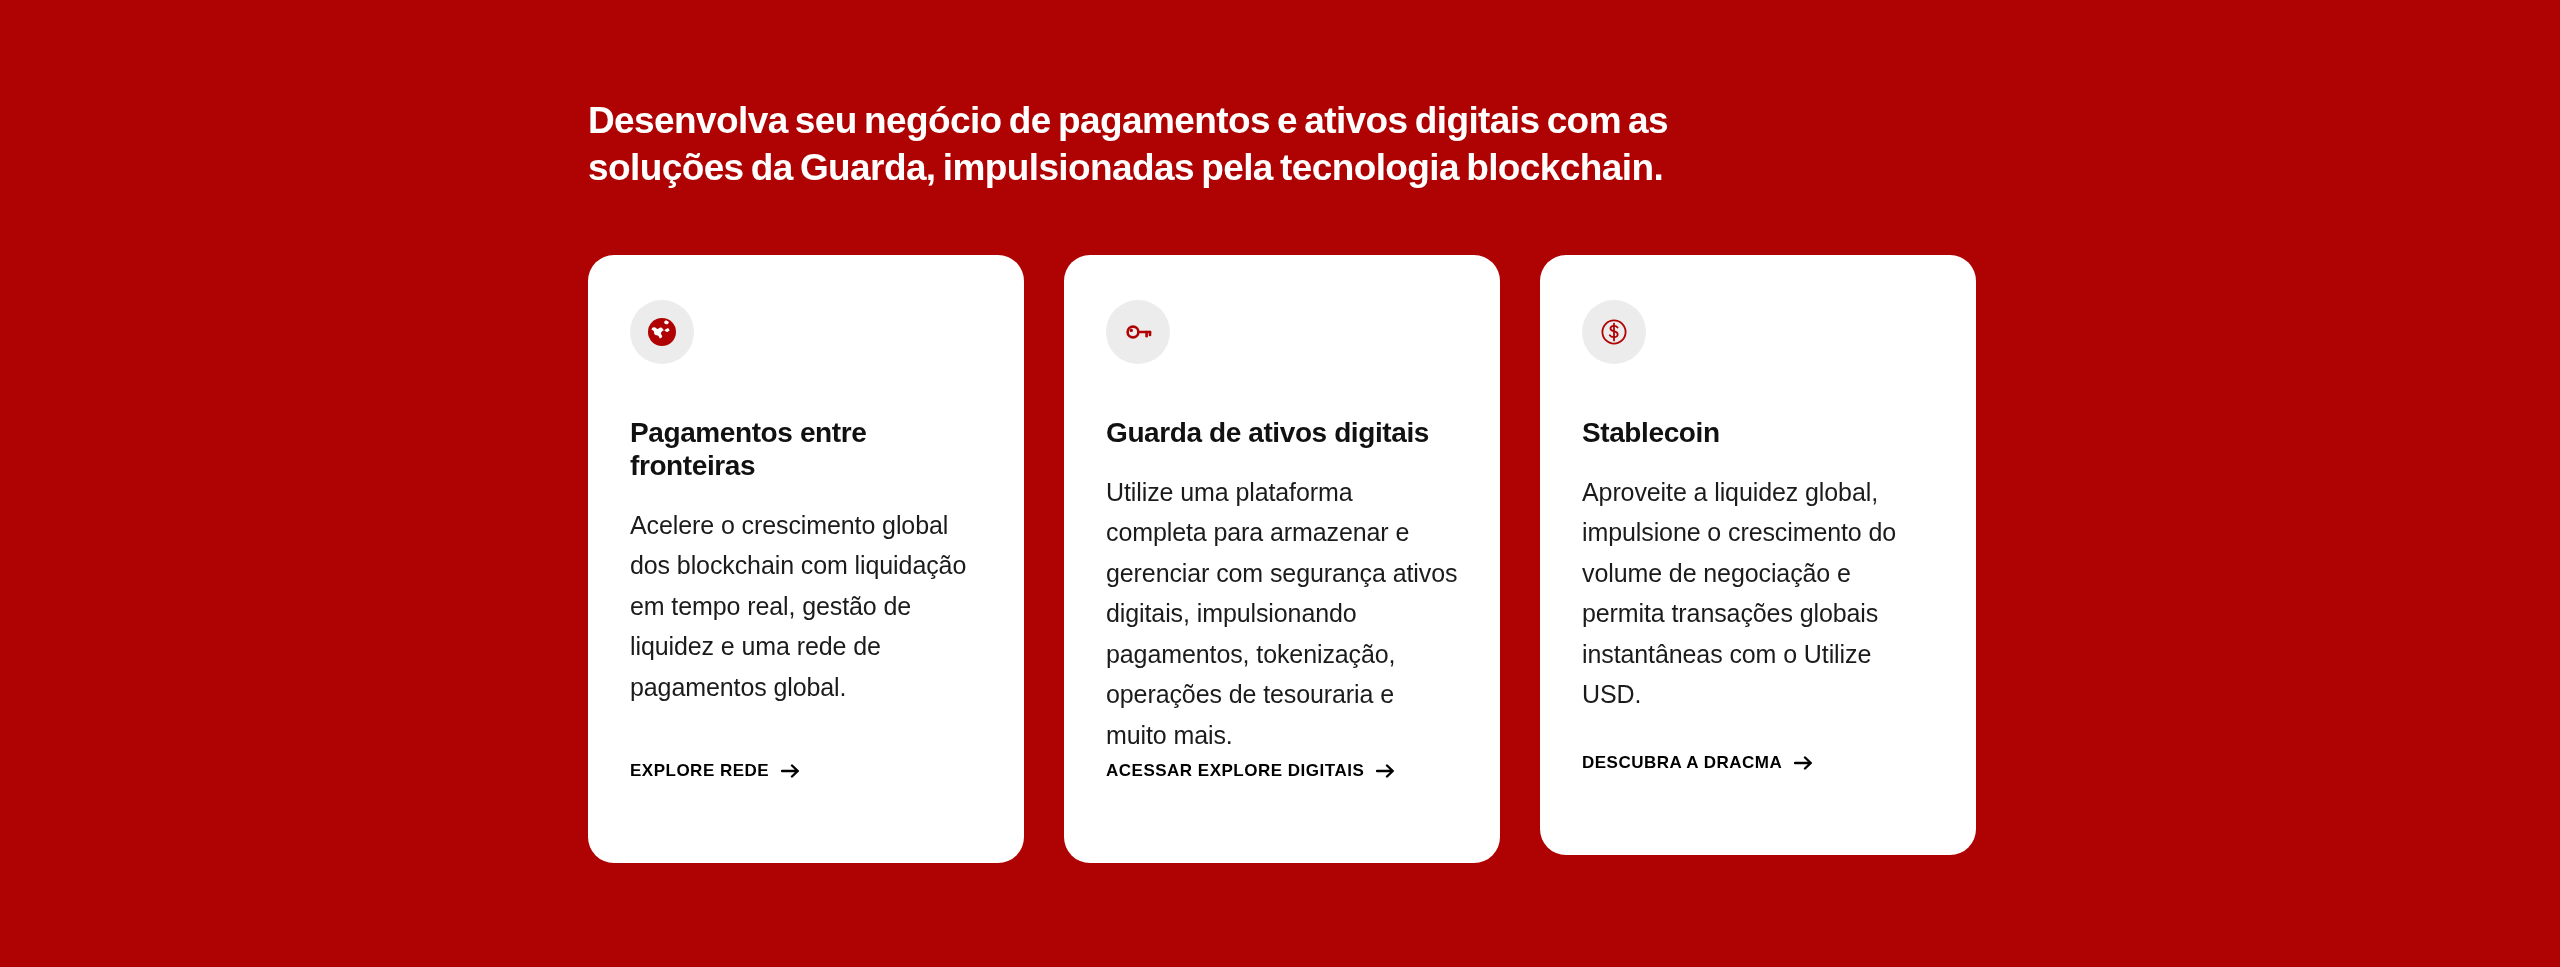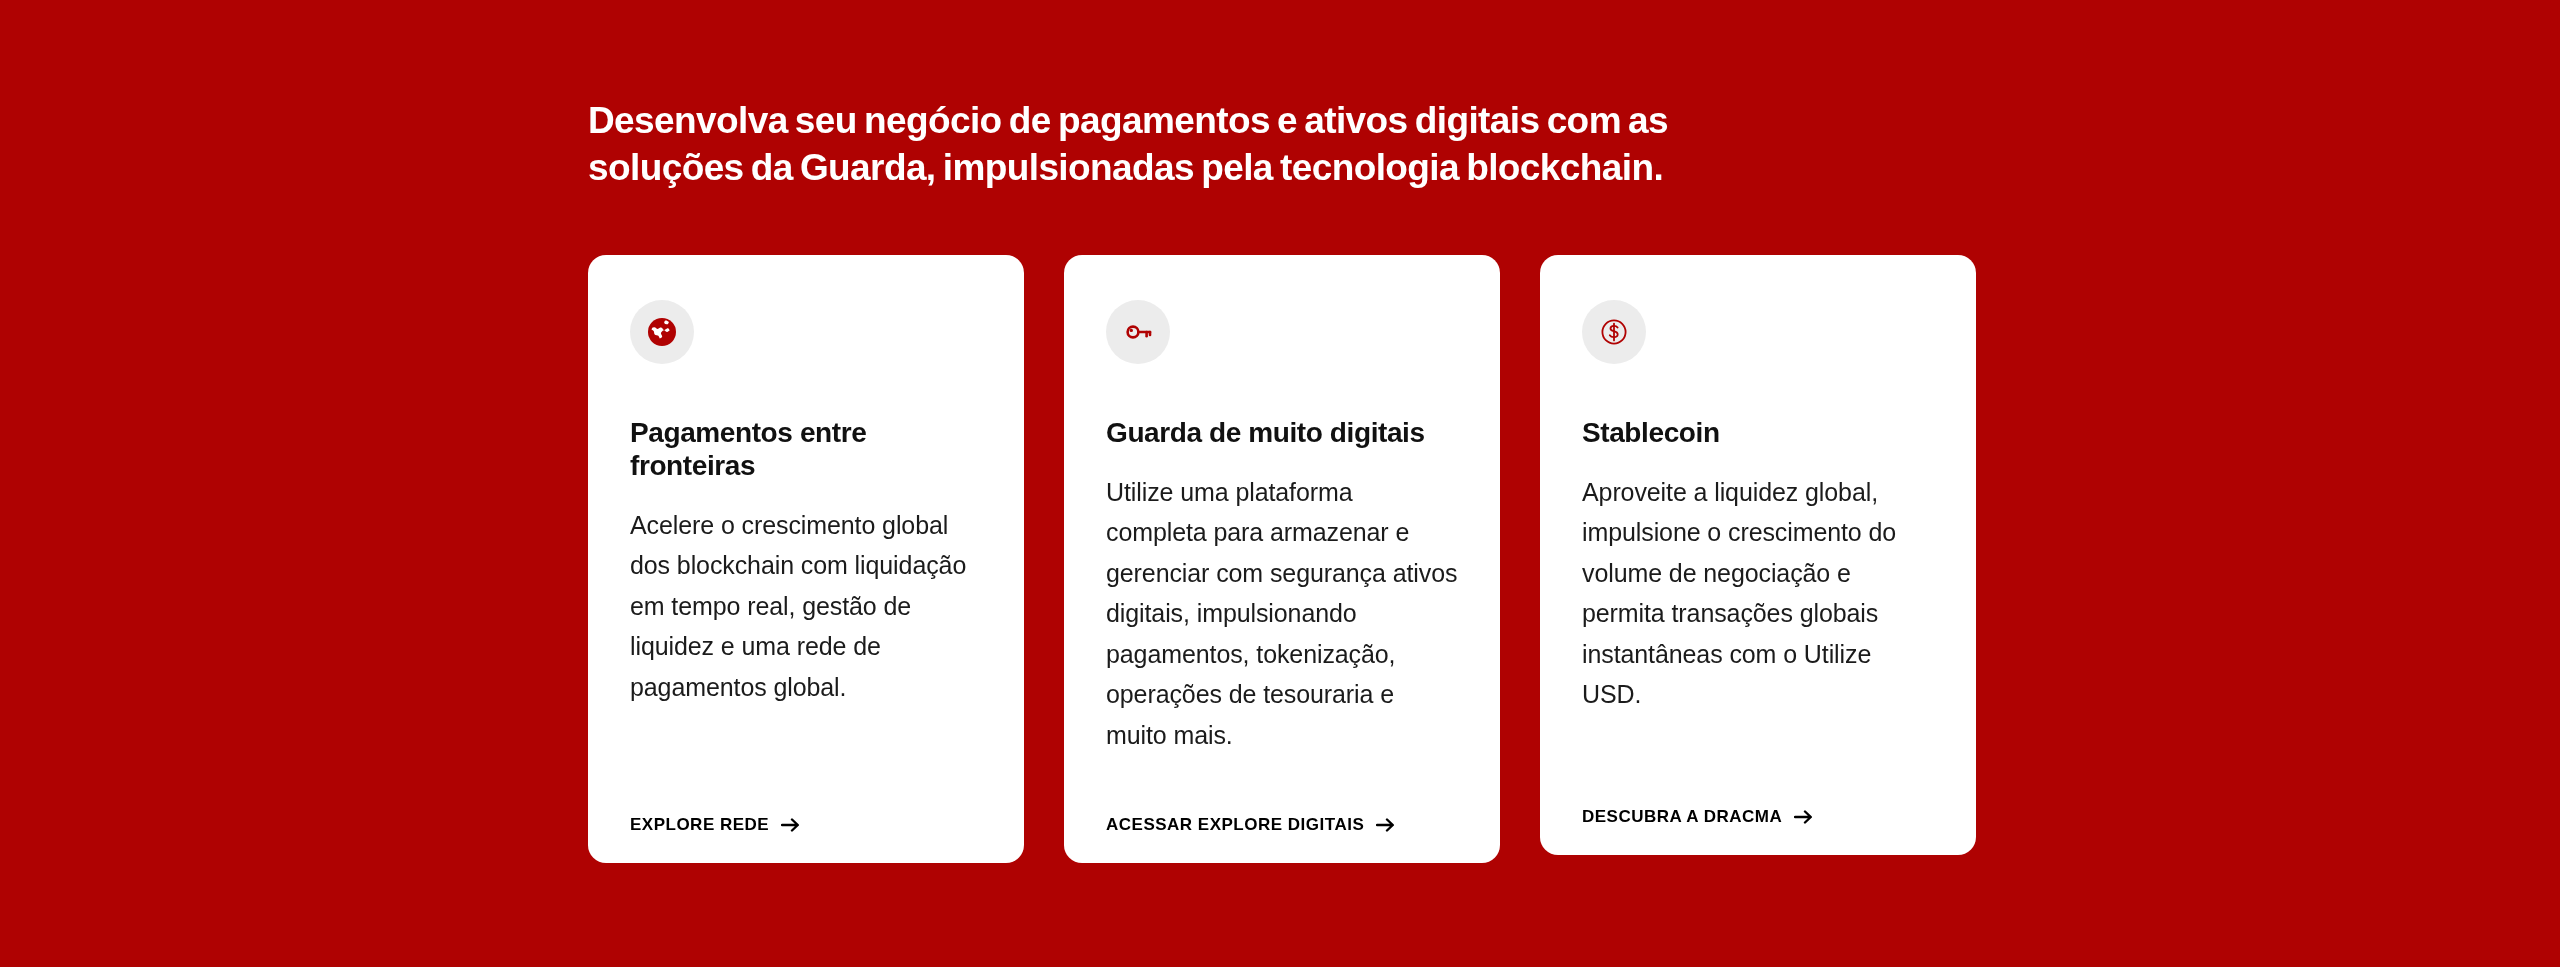--- a/index.html
+++ b/index.html
@@ -44,21 +44,21 @@
     left: 588px;
     top: 255px;
     display: flex;
     align-items: flex-start;
     gap: 40px;
   }
 
   .card {
     width: 436px;
     background: #FFFFFF;
-    border-radius: 18px;
+    border-radius: 26px;
     padding: 45px 42px 0 42px;
     display: flex;
     flex-direction: column;
   }
 
   .card--tall  { height: 608px; }
   .card--short { height: 600px; }
 
   
   .icon-badge {
@@ -87,21 +87,21 @@
     margin-top: 22px;
     color: #1B1B1B;
     font-size: 25px;
     font-weight: 400;
     line-height: 1.62;
     letter-spacing: -0.1px;
   }
 
   .card-cta {
     margin-top: auto;
-    margin-bottom: 28px;
+    margin-bottom: 82px;
     display: inline-flex;
     align-items: center;
     gap: 12px;
     color: #000000;
     font-size: 17px;
     font-weight: 700;
     letter-spacing: 0.5px;
     text-decoration: none;
     cursor: pointer;
     white-space: nowrap;
@@ -148,21 +148,21 @@
         <svg width="34" height="34" viewBox="0 0 34 34" aria-hidden="true">
           <g fill="none" stroke="#B00202" stroke-width="2.6" stroke-linecap="round" stroke-linejoin="round">
             <circle cx="12" cy="17" r="5.4"></circle>
             <path d="M17.4 17H29"></path>
             <path d="M25.6 17v4.2"></path>
             <path d="M29 17v3"></path>
           </g>
           <circle cx="10.3" cy="15.4" r="1.7" fill="#B00202"></circle>
         </svg>
       </div>
-      <h2 class="card-title">Guarda de muito digitais</h2>
+      <h2 class="card-title">Guarda de ativos digitais</h2>
       <p class="card-body">Utilize uma plataforma completa para armazenar e gerenciar com segurança ativos digitais, impulsionando pagamentos, tokenização, operações de tesouraria e muito mais.</p>
       <a class="card-cta" href="#">
         <span>ACESSAR EXPLORE DIGITAIS</span>
         <span class="arrow">
           <svg width="19" height="16" viewBox="0 0 19 16" aria-hidden="true">
             <path d="M1 8h15M11 2.5L16.8 8 11 13.5" stroke="#000000" stroke-width="2.4" fill="none" stroke-linecap="round" stroke-linejoin="round"></path>
           </svg>
         </span>
       </a>
     </div>

